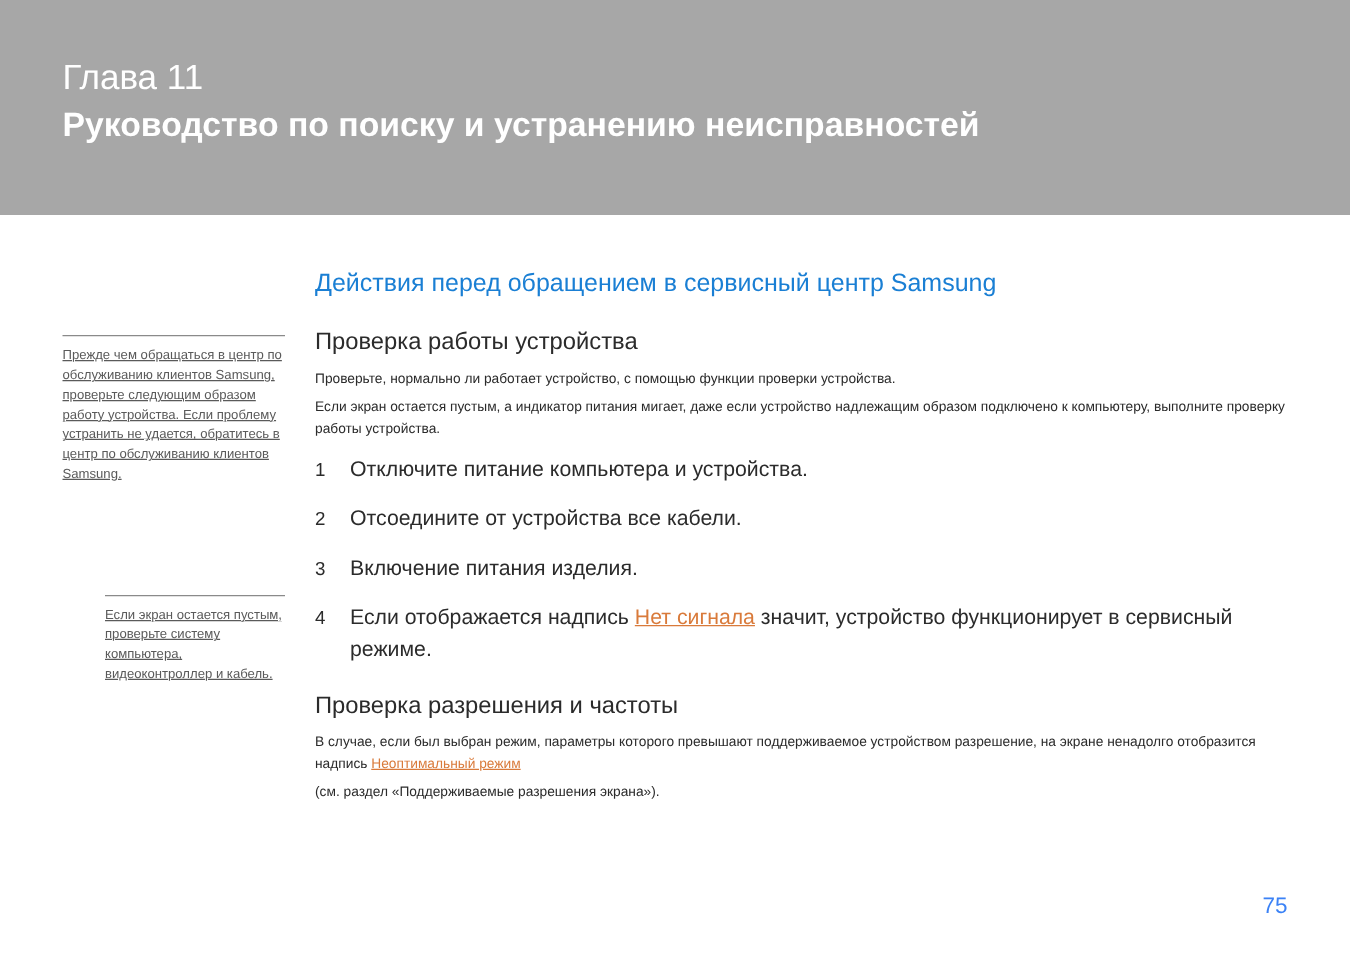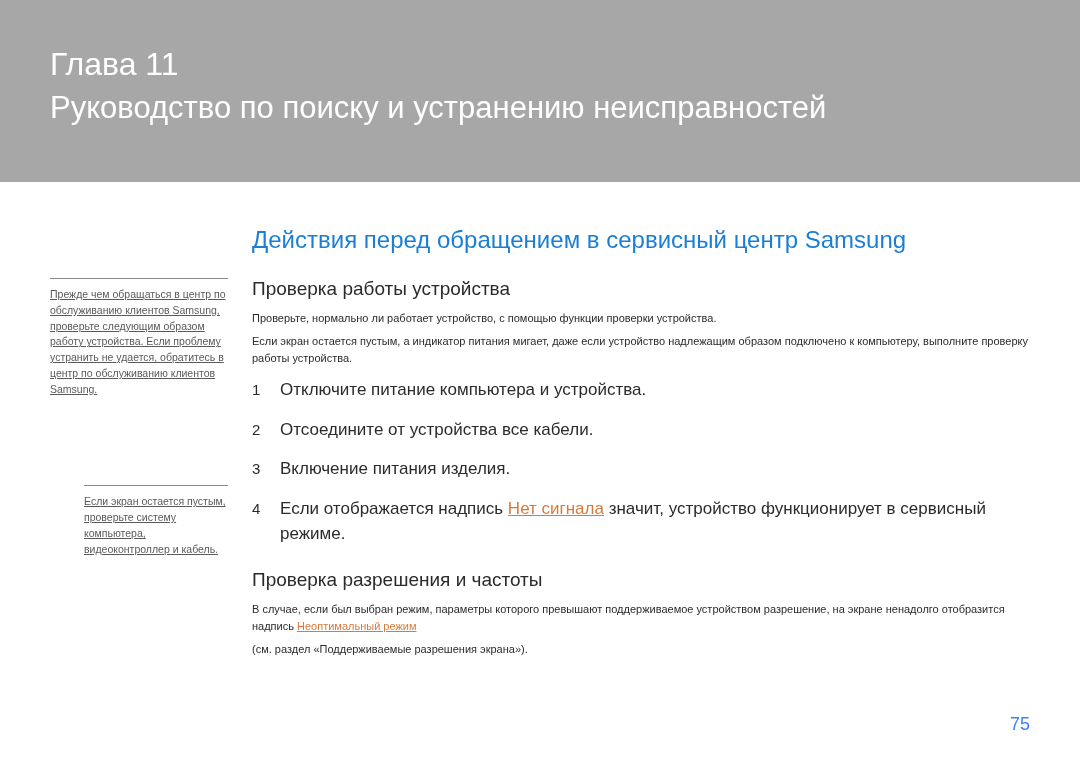--- a/index.html
+++ b/index.html
@@ -14,27 +14,27 @@
       background: #ffffff;
       position: relative;
     }
     .header-band {
       background: #a7a7a7;
       width: 1080px;
       padding: 46px 50px 56px 50px;
       color: #ffffff;
     }
     .chapter-label {
-      font-size: 32px;
+      font-size: 28px;
       font-weight: 400;
       margin-bottom: 6px;
     }
     .chapter-title {
-      font-size: 31px;
-      font-weight: 400;
+      font-size: 27px;
+      font-weight: 700;
       line-height: 1.2;
     }
     .content {
       display: flex;
       padding: 44px 50px 0 50px;
       gap: 24px;
     }
     .sidebar {
       width: 178px;
       flex-shrink: 0;
@@ -54,21 +54,21 @@
       border: none;
       border-top: 1px solid #8a8a8a;
       margin-bottom: 8px;
       width: 100%;
     }
     .main {
       flex: 1;
     }
     .section-heading {
       color: #1a7fd4;
-      font-size: 24px;
+      font-size: 20px;
       font-weight: 400;
       margin-bottom: 24px;
     }
     .subsection-heading {
       color: #2b2b2b;
       font-size: 19px;
       font-weight: 400;
       margin-bottom: 10px;
       margin-top: 22px;
     }

